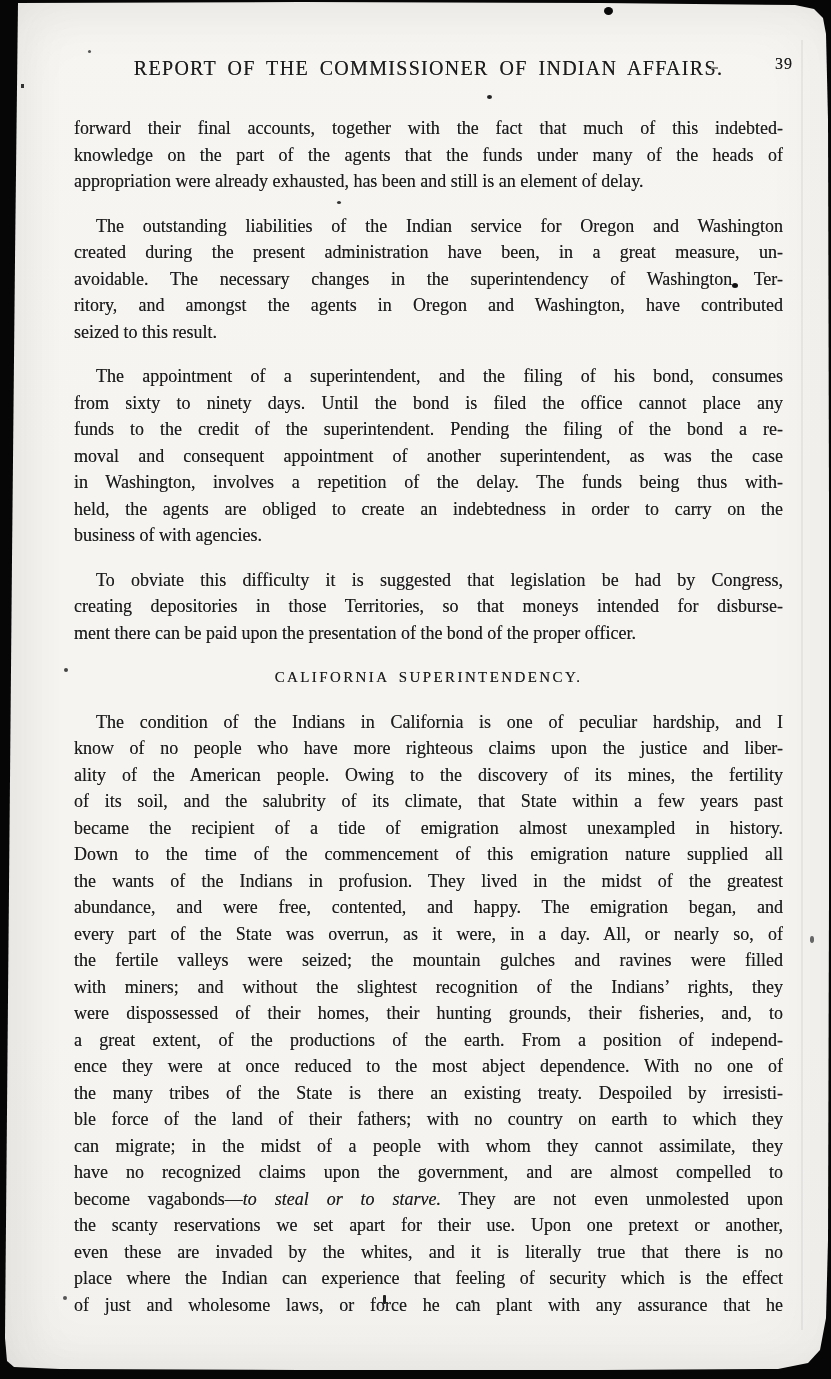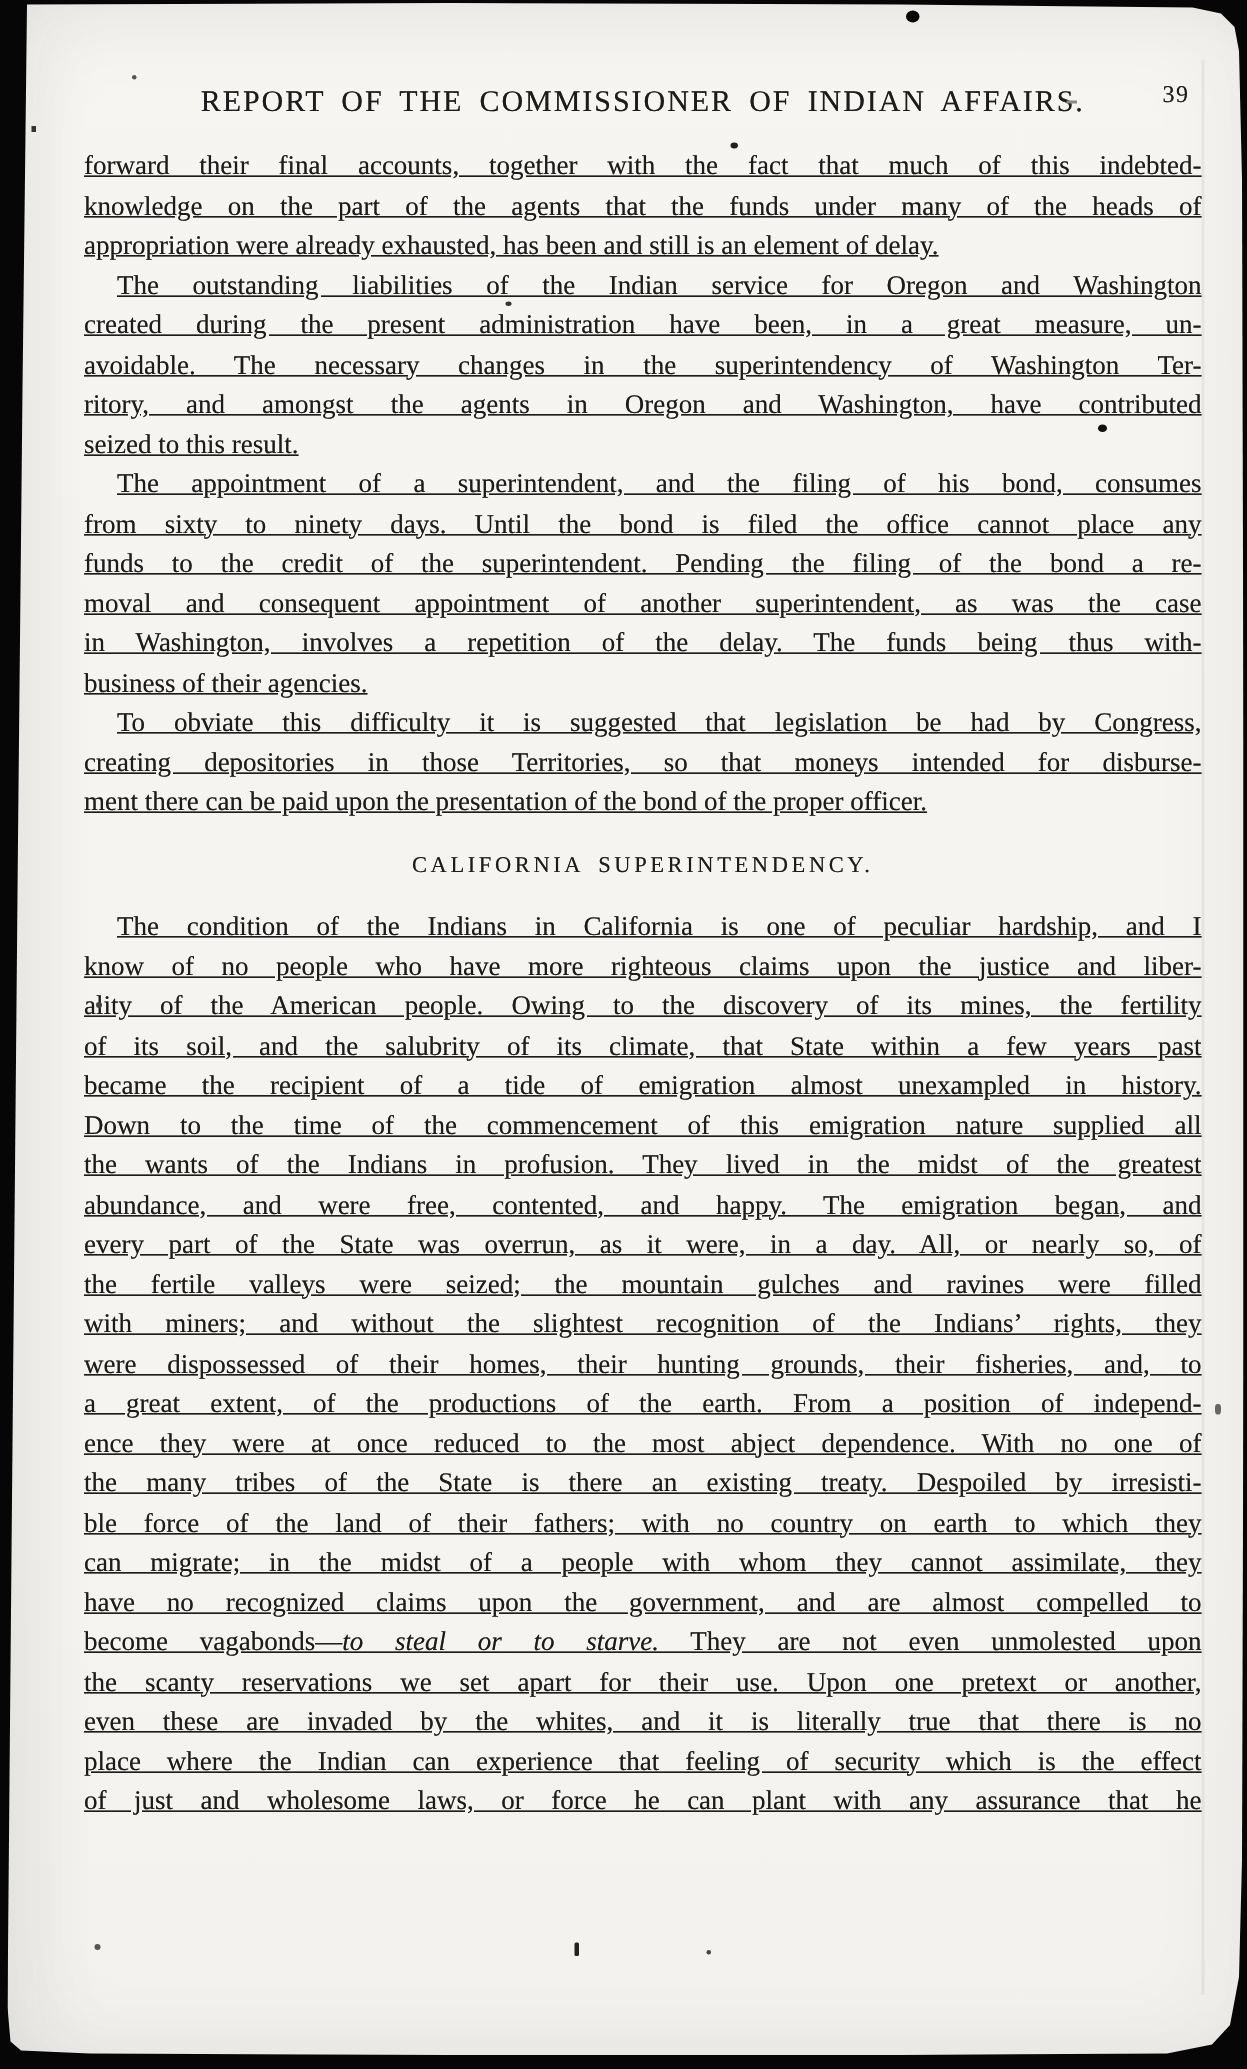--- a/index.html
+++ b/index.html
@@ -27,21 +27,21 @@
     text-align:center; text-shadow:0 0 0.4px rgba(25,25,25,0.65);
   }
   #page-number {
     position:absolute; right:8px; top:-2px;
     font-size:16px; letter-spacing:1px;
   }
   #document-body {
     top:97px; font-size:18px; line-height:26.5px;
     text-shadow:0 0 0.35px rgba(25,25,25,0.6);
   }
-  .paragraph { margin:0;text-decoration:underline; }
+  .paragraph { margin:18px; }
   .line { text-align:justify; text-align-last:justify; white-space:normal; }
   .line.last { text-align-last:left; }
   .line.first-indent { padding-left:22px; }
   .italic { font-style:italic; }
   .section-heading {
     text-align:center; font-size:15px; font-weight:normal;
     letter-spacing:2.4px; word-spacing:4px;
     margin:16px 0 14px 0;
   }
   .ink-speck { position:absolute; pointer-events:none; }
@@ -73,21 +73,22 @@
           <div class="line"><span>avoidable. The necessary changes in the superintendency of Washington Ter-</span></div>
           <div class="line"><span>ritory, and amongst the agents in Oregon and Washington, have contributed</span></div>
           <div class="line last"><span>seized to this result.</span></div>
         </div>
         <div class="paragraph">
           <div class="line first-indent"><span>The appointment of a superintendent, and the filing of his bond, consumes</span></div>
           <div class="line"><span>from sixty to ninety days. Until the bond is filed the office cannot place any</span></div>
           <div class="line"><span>funds to the credit of the superintendent. Pending the filing of the bond a re-</span></div>
           <div class="line"><span>moval and consequent appointment of another superintendent, as was the case</span></div>
           <div class="line"><span>in Washington, involves a repetition of the delay. The funds being thus with-</span></div>
-          <div class="line last"><span>business of their agencies.</span></div>
+          <div class="line"><span>held, the agents are obliged to create an indebtedness in order to carry on the</span></div>
+          <div class="line last"><span>business of with agencies.</span></div>
         </div>
         <div class="paragraph">
           <div class="line first-indent"><span>To obviate this difficulty it is suggested that legislation be had by Congress,</span></div>
           <div class="line"><span>creating depositories in those Territories, so that moneys intended for disburse-</span></div>
           <div class="line last"><span>ment there can be paid upon the presentation of the bond of the proper officer.</span></div>
         </div>
         <div class="section-heading">CALIFORNIA SUPERINTENDENCY.</div>
         <div class="paragraph">
           <div class="line first-indent"><span>The condition of the Indians in California is one of peculiar hardship, and I</span></div>
           <div class="line"><span>know of no people who have more righteous claims upon the justice and liber-</span></div>

